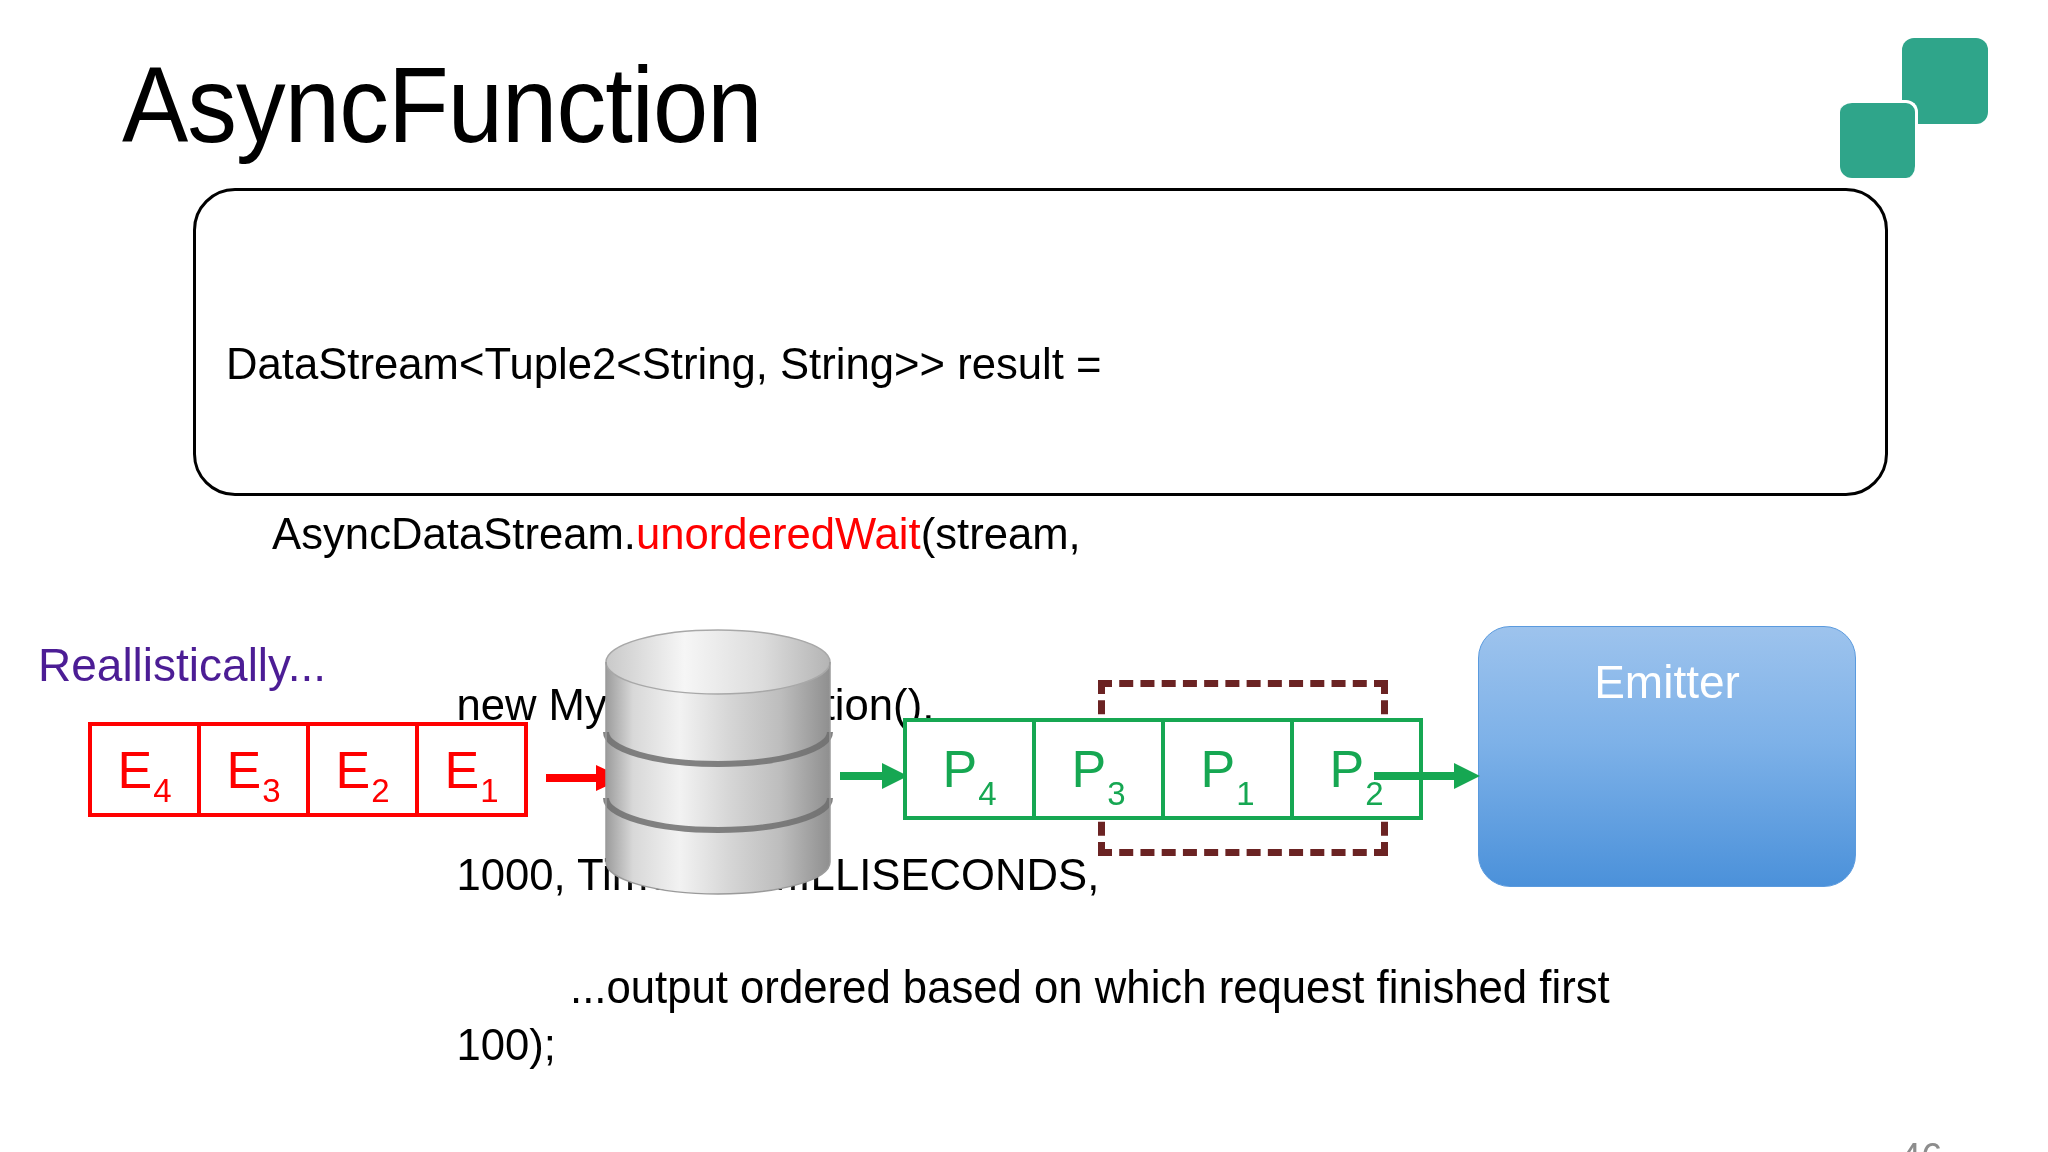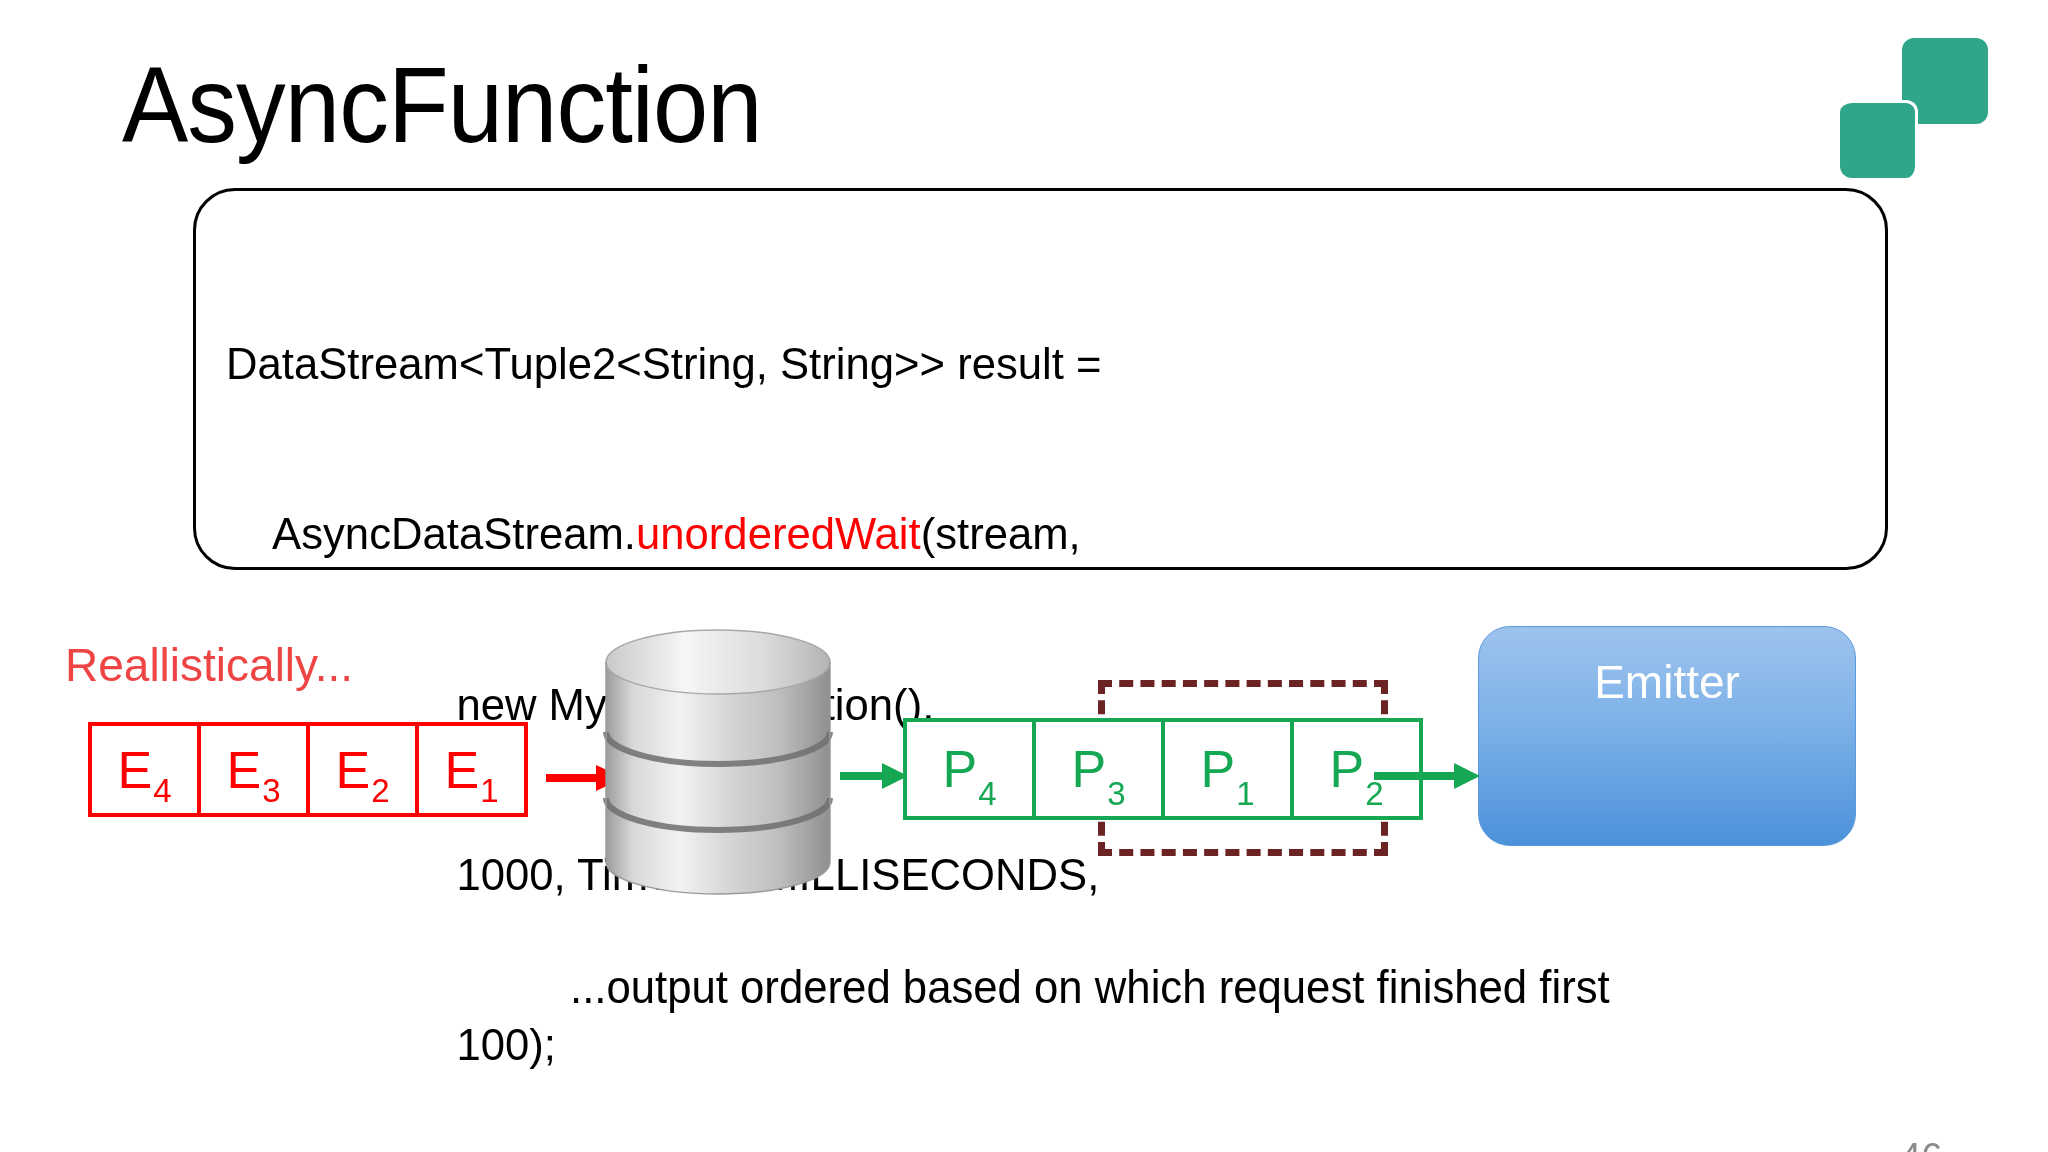--- a/index.html
+++ b/index.html
@@ -60,21 +60,21 @@
     border-right: 3px solid #ffffff;
     box-sizing: border-box;
   }
 
   
   #code-box {
     position: absolute;
     left: 193px;
     top: 188px;
     width: 1695px;
-    height: 382px;
+    height: 308px;
     border: 3px solid #000000;
     border-radius: 42px;
     box-sizing: border-box;
     background: #ffffff;
   }
   #code-text {
     position: absolute;
     left: 30px;
     top: 32px;
     right: 18px;
@@ -87,23 +87,22 @@
   }
   .code-line { display: block; }
   .kw-red { color: #ff0000; }
 
   
   #reallistically {
     position: absolute;
     left: 38px;
     top: 638px;
     font-size: 46px;
-    color: #ef4444;
+    color: #4c1d95;
     white-space: nowrap;
-    margin-left: 27px;
   }
 
   
   .token-row {
     position: absolute;
     display: flex;
   }
   .token {
     box-sizing: border-box;
     display: flex;
@@ -216,21 +215,21 @@
     width: 240px;
     height: 268px;
   }
 
   
   #emitter {
     position: absolute;
     left: 1478px;
     top: 626px;
     width: 378px;
-    height: 220px;
+    height: 261px;
     border-radius: 32px;
     background: linear-gradient(180deg, #9dc3ed 0%, #7db1e8 45%, #4b91da 100%);
     border: 1px solid #5a9ade;
     box-sizing: border-box;
   }
   #emitter-label {
     position: absolute;
     top: 28px;
     left: 0;
     right: 0;

